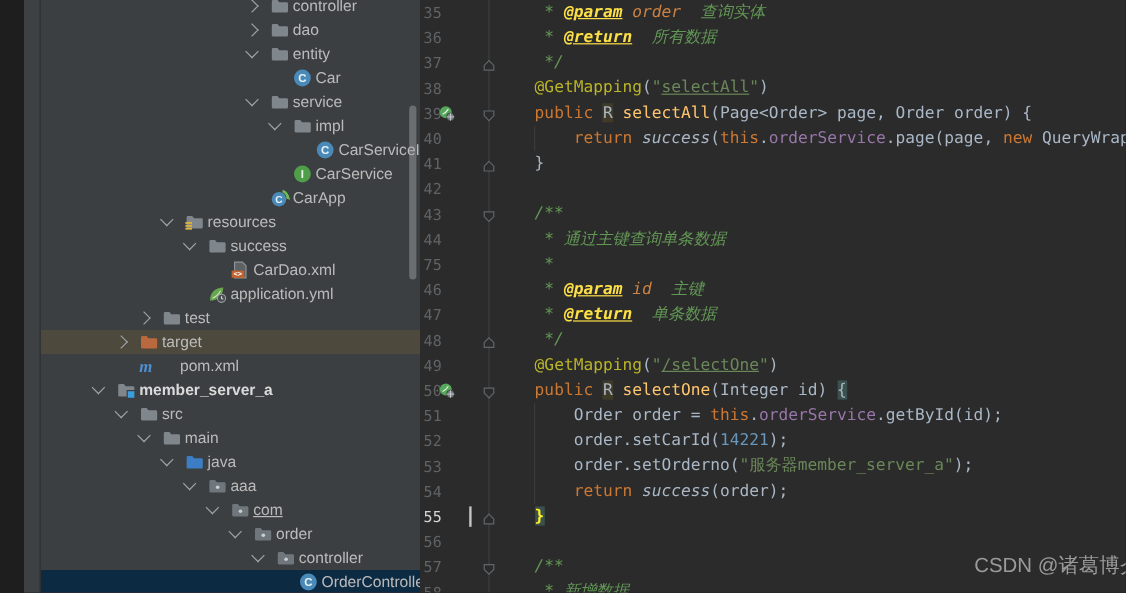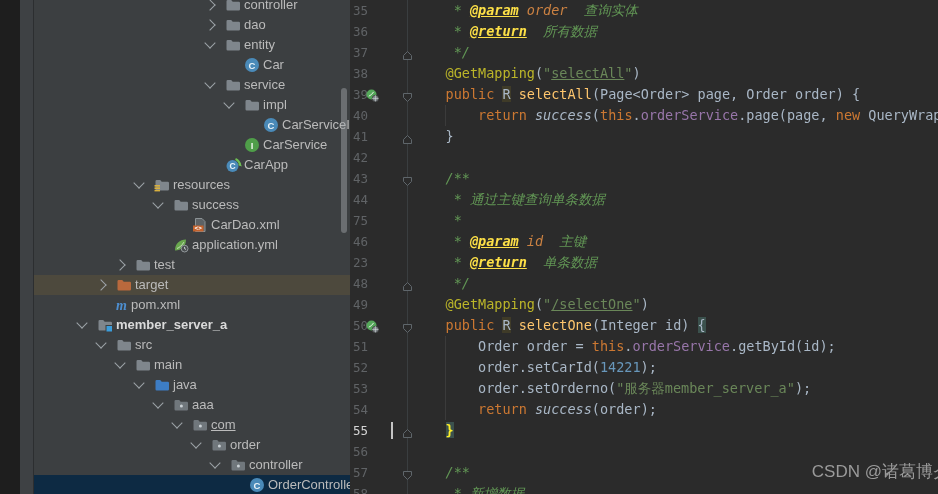--- a/index.html
+++ b/index.html
@@ -205,21 +205,21 @@
             </svg>
           </span>
           <span class="tlabel" style="left: 101px;">target</span>
         </div>
         <div class="trow" style="top: 295px;">
           <span class="ticon" style="left: 82px;">
             <svg width="16" height="16">
               <text x="0" y="13" font-size="14" font-style="italic" font-weight="bold" fill="#4d8fd1" font-family="Liberation Serif,serif">m</text>
             </svg>
           </span>
-          <span class="tlabel" style="left: 97px;">pom.xml</span>
+          <span class="tlabel" style="left: 116px;">pom.xml</span>
         </div>
         <div class="trow" style="top: 315px;">
           <span class="chev open" style="left: 44px;"></span>
           <span class="ticon" style="left: 63px;">
             <svg width="16" height="16">
               <path d="M1.5 4.2q0-1.2 1.2-1.2h3.5l1.5 1.8h6.1q1.2 0 1.2 1.2v6.3q0 1.2-1.2 1.2H2.7q-1.2 0-1.2-1.2z" fill="#7f868c"></path>
             </svg>
             <svg width="16" height="16" style="position:absolute;left:0;top:0">
               <rect x="9" y="8.5" width="6.5" height="6.5" fill="#3b9ddb" stroke="#3c3f41" stroke-width="1"></rect>
             </svg>
@@ -368,21 +368,21 @@
         </div>
         <div class="cline" style="top: 210px;">
           <span class="lnum">75</span>
           <span class="ctext"><span class="doc">     *</span></span>
         </div>
         <div class="cline" style="top: 231px;">
           <span class="lnum">46</span>
           <span class="ctext"><span class="doc">     * </span><span class="doctag">@param</span><span class="doc"> </span><span class="docval">id</span><span class="doc">  主键</span></span>
         </div>
         <div class="cline" style="top: 252px;">
-          <span class="lnum">23</span>
+          <span class="lnum">47</span>
           <span class="ctext"><span class="doc">     * </span><span class="doctag">@return</span><span class="doc">  单条数据</span></span>
         </div>
         <div class="cline" style="top: 273px;">
           <span class="lnum">48</span>
           <span class="fold"><svg width="11" height="11">
               <path d="M5.5 1.5 9.5 5.5V9.5H1.5V5.5Z" fill="#2b2b2b" stroke="#5f666b" stroke-width="1"></path>
             </svg></span>
           <span class="ctext"><span class="doc">     */</span></span>
         </div>
         <div class="cline" style="top: 294px;">

